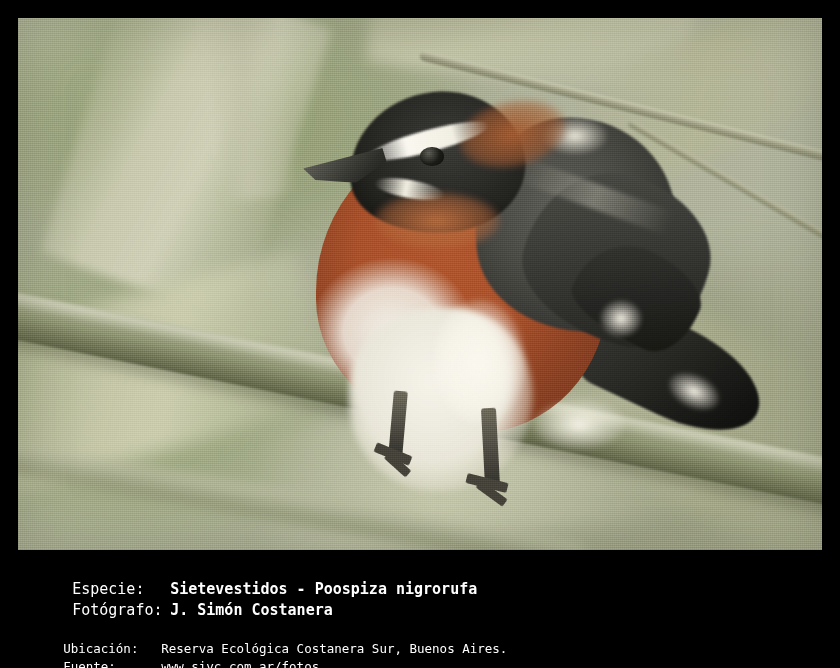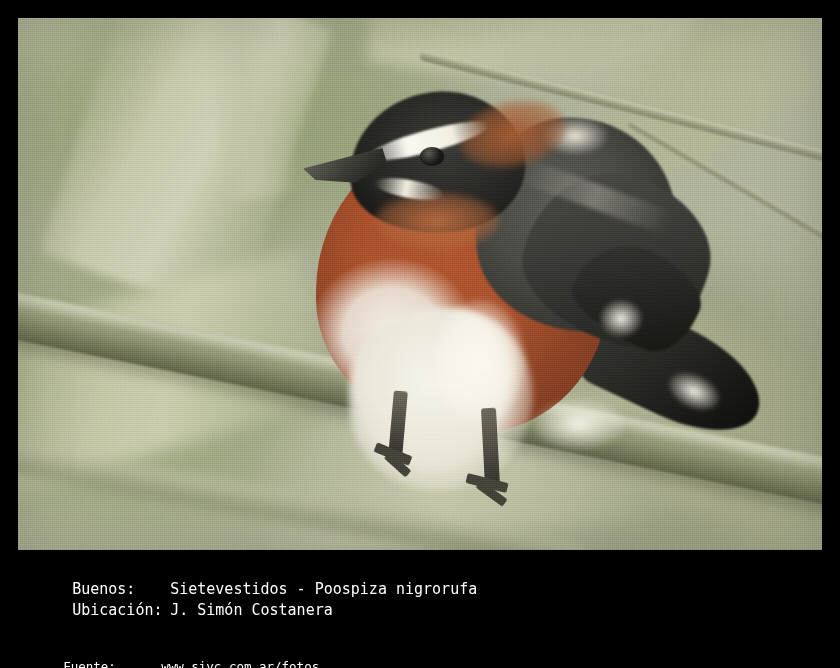--- a/index.html
+++ b/index.html
@@ -260,21 +260,21 @@
   }
   .cap-big{font-size:15px;line-height:15px;letter-spacing:0px;}
   .cap-small{font-size:12.5px;line-height:12.5px;letter-spacing:0px;}
   .cap-label{display:inline-block;}
   .cap-val{display:inline-block;}
   .r1{top:17px;}
   .r2{top:38px;}
   .r3{top:59px;}
   .r4{top:80px;}
   .r5{top:98px;}
-  .r1 .cap-val,.r2 .cap-val,.r3 .cap-val{margin-left:0;}
+  .r1 .cap-val,.r2 .cap-val,.r3 .cap-val{margin-left:0;font-weight:bold;}
 
   .lbl-w{display:inline-block;width:98px;}
   .lbl-w-s{display:inline-block;width:98px;}
 </style>
 </head>
 <body>
 
 <div class="frame">
 
   <div class="photo">
@@ -331,28 +331,31 @@
       </div>
 
       <div class="vign"></div>
       <div class="grain"></div>
     </div>
   </div>
 
   <div class="caption">
 
     <div class="cap-row cap-big r1">
-      <span class="cap-label lbl-w">Buenos:</span><span class="cap-val">Sietevestidos - Poospiza nigrorufa</span>
+      <span class="cap-label lbl-w">Especie:</span><span class="cap-val">Sietevestidos - Poospiza nigrorufa</span>
     </div>
 
     <div class="cap-row cap-big r2">
-      <span class="cap-label lbl-w">Ubicación:</span><span class="cap-val">J. Simón Costanera</span>
-    </div>
-
-
+      <span class="cap-label lbl-w">Fotógrafo:</span><span class="cap-val">J. Simón Costanera</span>
+    </div>
+
+
+    <div class="cap-row cap-small r4">
+      <span class="cap-label lbl-w-s">Ubicación:</span><span class="cap-val">Reserva Ecológica Costanera Sur, Buenos Aires.</span>
+    </div>
 
     <div class="cap-row cap-small r5">
       <span class="cap-label lbl-w-s">Fuente:</span><span class="cap-val">www.siyc.com.ar/fotos</span>
     </div>
 
   </div>
 
 </div>
 
 </body></html>

